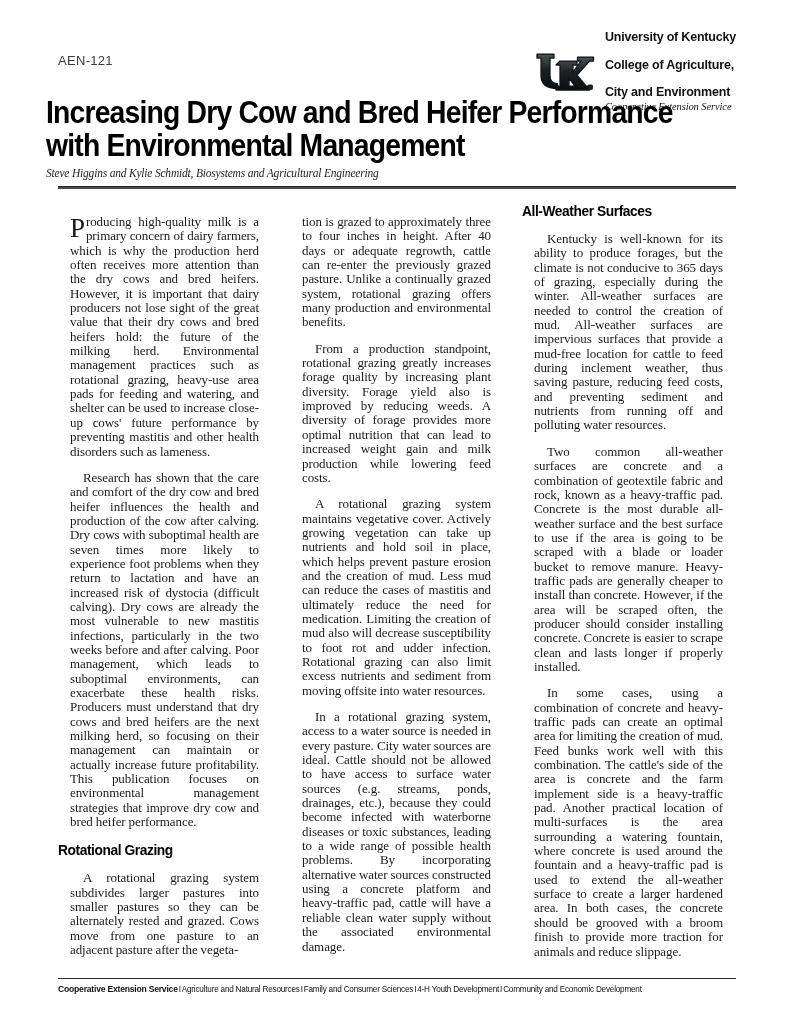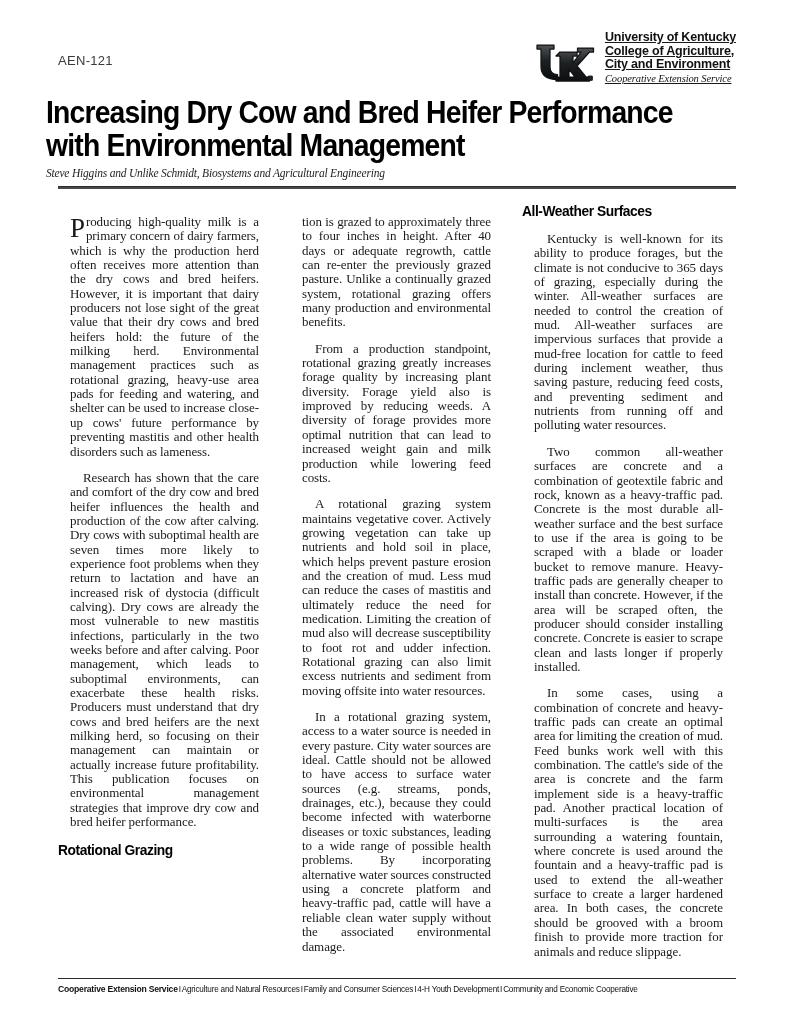--- a/index.html
+++ b/index.html
@@ -39,23 +39,22 @@
     font-family: "Liberation Sans", sans-serif;
     font-size: 13px;
     letter-spacing: 0.3px;
     color: #3a3a3a;
   }
   .brand {
     position: absolute;
     right: 0;
     top: 0;
     display: flex;
-    align-items: flex-end;
+    align-items: center;
     gap: 9px;
-    text-decoration: underline;
   }
   .uk-mark {
     width: 62px;
     height: 44px;
     flex: 0 0 auto;
     margin-top: 2px;
   }
   .brand-lines {
     font-family: "Liberation Sans", sans-serif;
     color: #111;
@@ -68,20 +67,21 @@
     letter-spacing: -0.2px;
     white-space: nowrap;
   }
   .brand-lines .l2,
   .brand-lines .l3 {
     font-size: 12.5px;
     font-weight: bold;
     line-height: 13.2px;
     letter-spacing: -0.2px;
     white-space: nowrap;
+    margin-top: 14px;
   }
   .brand-lines .l4 {
     font-family: "Liberation Serif", serif;
     font-style: italic;
     font-size: 10.5px;
     line-height: 13px;
     letter-spacing: -0.1px;
     padding-top: 1px;
     white-space: nowrap;
   }
@@ -235,47 +235,48 @@
         <div class="l1">University of Kentucky</div>
         <div class="l2">College of Agriculture,</div>
         <div class="l3">City and Environment</div>
         <div class="l4">Cooperative Extension Service</div>
       </div>
     </div>
   </div>
 
   <div class="titlewrap">
     <h1 class="title">Increasing Dry Cow and Bred Heifer Performance with Environmental Management</h1>
-    <div class="byline">Steve Higgins and Unlike Schmidt, Biosystems and Agricultural Engineering</div>
+    <div class="byline">Steve Higgins and Kylie Schmidt, Biosystems and Agricultural Engineering</div>
   </div>
 
   <div class="rule-top"></div>
 
   <div class="columns">
 
     <div class="col">
       <p class="dropcap-p">Producing high-quality milk is a primary concern of dairy farmers, which is why the production herd often receives more attention than the dry cows and bred heifers. However, it is important that dairy producers not lose sight of the great value that their dry cows and bred heifers hold: the future of the milking herd. Environmental management practices such as rotational grazing, heavy-use area pads for feeding and watering, and shelter can be used to increase close-up cows' future performance by preventing mastitis and other health disorders such as lameness.</p>
       <p>Research has shown that the care and comfort of the dry cow and bred heifer influences the health and production of the cow after calving. Dry cows with suboptimal health are seven times more likely to experience foot problems when they return to lactation and have an increased risk of dystocia (difficult calving). Dry cows are already the most vulnerable to new mastitis infections, particularly in the two weeks before and after calving. Poor management, which leads to suboptimal environments, can exacerbate these health risks. Producers must understand that dry cows and bred heifers are the next milking herd, so focusing on their management can maintain or actually increase future profitability. This publication focuses on environmental management strategies that improve dry cow and bred heifer performance.</p>
       <h2 class="section spaced">Rotational Grazing</h2>
+      <p>A rotational grazing system subdivides larger pastures into smaller pastures so they can be alternately rested and grazed. Cows move from one pasture to an adjacent pasture after the vegeta-</p>
     </div>
 
     <div class="col">
       <p class="noindent">tion is grazed to approximately three to four inches in height. After 40 days or adequate regrowth, cattle can re-enter the previously grazed pasture. Unlike a continually grazed system, rotational grazing offers many production and environmental benefits.</p>
       <p>From a production standpoint, rotational grazing greatly increases forage quality by increasing plant diversity. Forage yield also is improved by reducing weeds. A diversity of forage provides more optimal nutrition that can lead to increased weight gain and milk production while lowering feed costs.</p>
       <p>A rotational grazing system maintains vegetative cover. Actively growing vegetation can take up nutrients and hold soil in place, which helps prevent pasture erosion and the creation of mud. Less mud can reduce the cases of mastitis and ultimately reduce the need for medication. Limiting the creation of mud also will decrease susceptibility to foot rot and udder infection. Rotational grazing can also limit excess nutrients and sediment from moving offsite into water resources.</p>
       <p>In a rotational grazing system, access to a water source is needed in every pasture. City water sources are ideal. Cattle should not be allowed to have access to surface water sources (e.g. streams, ponds, drainages, etc.), because they could become infected with waterborne diseases or toxic substances, leading to a wide range of possible health problems. By incorporating alternative water sources constructed using a concrete platform and heavy-traffic pad, cattle will have a reliable clean water supply without the associated environmental damage.</p>
     </div>
 
     <div class="col">
       <h2 class="section">All-Weather Surfaces</h2>
       <p>Kentucky is well-known for its ability to produce forages, but the climate is not conducive to 365 days of grazing, especially during the winter. All-weather surfaces are needed to control the creation of mud. All-weather surfaces are impervious surfaces that provide a mud-free location for cattle to feed during inclement weather, thus saving pasture, reducing feed costs, and preventing sediment and nutrients from running off and polluting water resources.</p>
       <p>Two common all-weather surfaces are concrete and a combination of geotextile fabric and rock, known as a heavy-traffic pad. Concrete is the most durable all-weather surface and the best surface to use if the area is going to be scraped with a blade or loader bucket to remove manure. Heavy-traffic pads are generally cheaper to install than concrete. However, if the area will be scraped often, the producer should consider installing concrete. Concrete is easier to scrape clean and lasts longer if properly installed.</p>
       <p>In some cases, using a combination of concrete and heavy-traffic pads can create an optimal area for limiting the creation of mud. Feed bunks work well with this combination. The cattle's side of the area is concrete and the farm implement side is a heavy-traffic pad. Another practical location of multi-surfaces is the area surrounding a watering fountain, where concrete is used around the fountain and a heavy-traffic pad is used to extend the all-weather surface to create a larger hardened area. In both cases, the concrete should be grooved with a broom finish to provide more traction for animals and reduce slippage.</p>
     </div>
 
   </div>
 
   <div class="rule-bottom"></div>
   <div class="footer">
-    <span class="lead">Cooperative Extension Service</span><span class="sep">I</span><span>Agriculture and Natural Resources</span><span class="sep">I</span><span>Family and Consumer Sciences</span><span class="sep">I</span><span>4-H Youth Development</span><span class="sep">I</span><span>Community and Economic Cooperative</span>
+    <span class="lead">Cooperative Extension Service</span><span class="sep">I</span><span>Agriculture and Natural Resources</span><span class="sep">I</span><span>Family and Consumer Sciences</span><span class="sep">I</span><span>4-H Youth Development</span><span class="sep">I</span><span>Community and Economic Development</span>
   </div>
 
 </div>
 
 </body></html>

